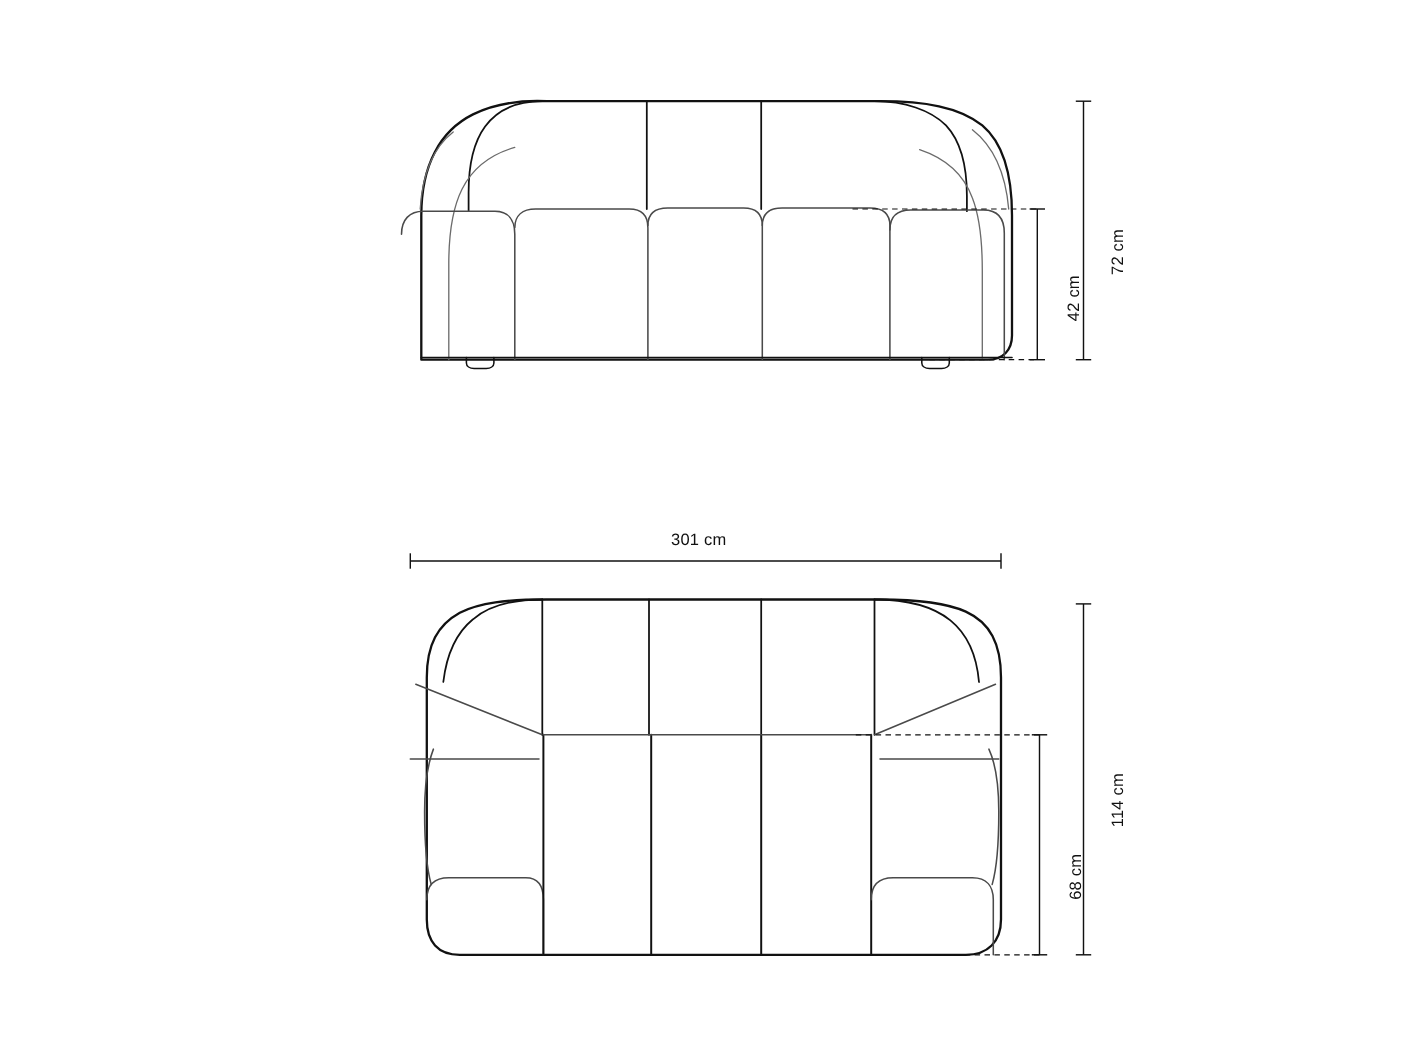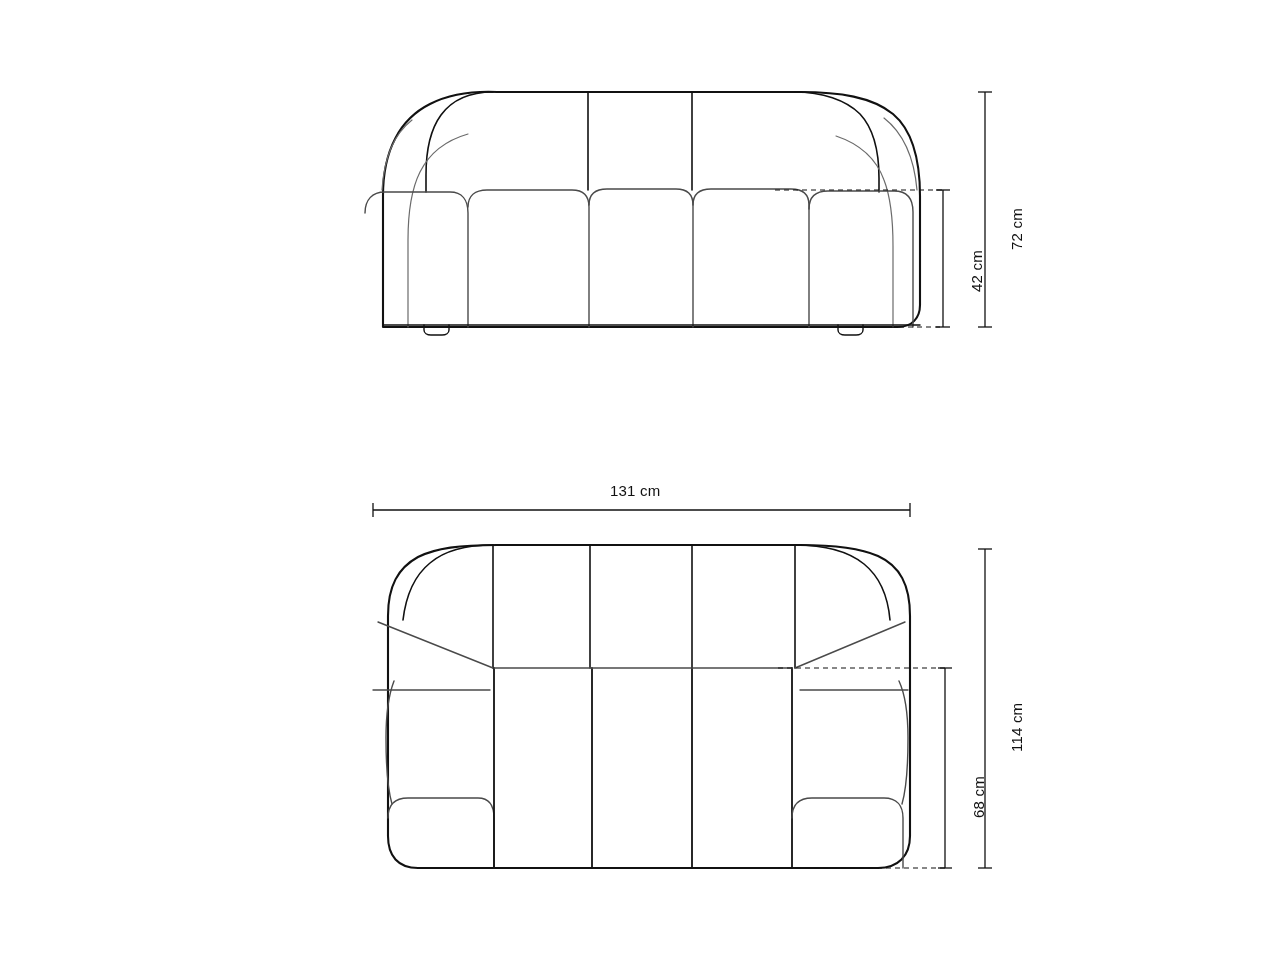--- a/index.html
+++ b/index.html
@@ -150,19 +150,19 @@
 
       <line x1="778" y1="668" x2="945" y2="668" stroke-width="1.1" stroke-dasharray="5 4"></line>
       <line x1="778" y1="868" x2="945" y2="868" stroke-width="1.1" stroke-dasharray="5 4"></line>
     </g>
   </svg>
 
   <div class="dim-label rot" style="left:1008px; top:250px;">72 cm</div>
 
   <div class="dim-label rot" style="left:968px; top:292px;">42 cm</div>
 
-  <div class="dim-label" style="left:610px; top:482px;">131 cm</div>
+  <div class="dim-label" style="left:610px; top:482px;">301 cm</div>
 
   <div class="dim-label rot" style="left:1008px; top:752px;">114 cm</div>
 
   <div class="dim-label rot" style="left:970px; top:818px;">68 cm</div>
 
 </div>
 
 </body></html>

